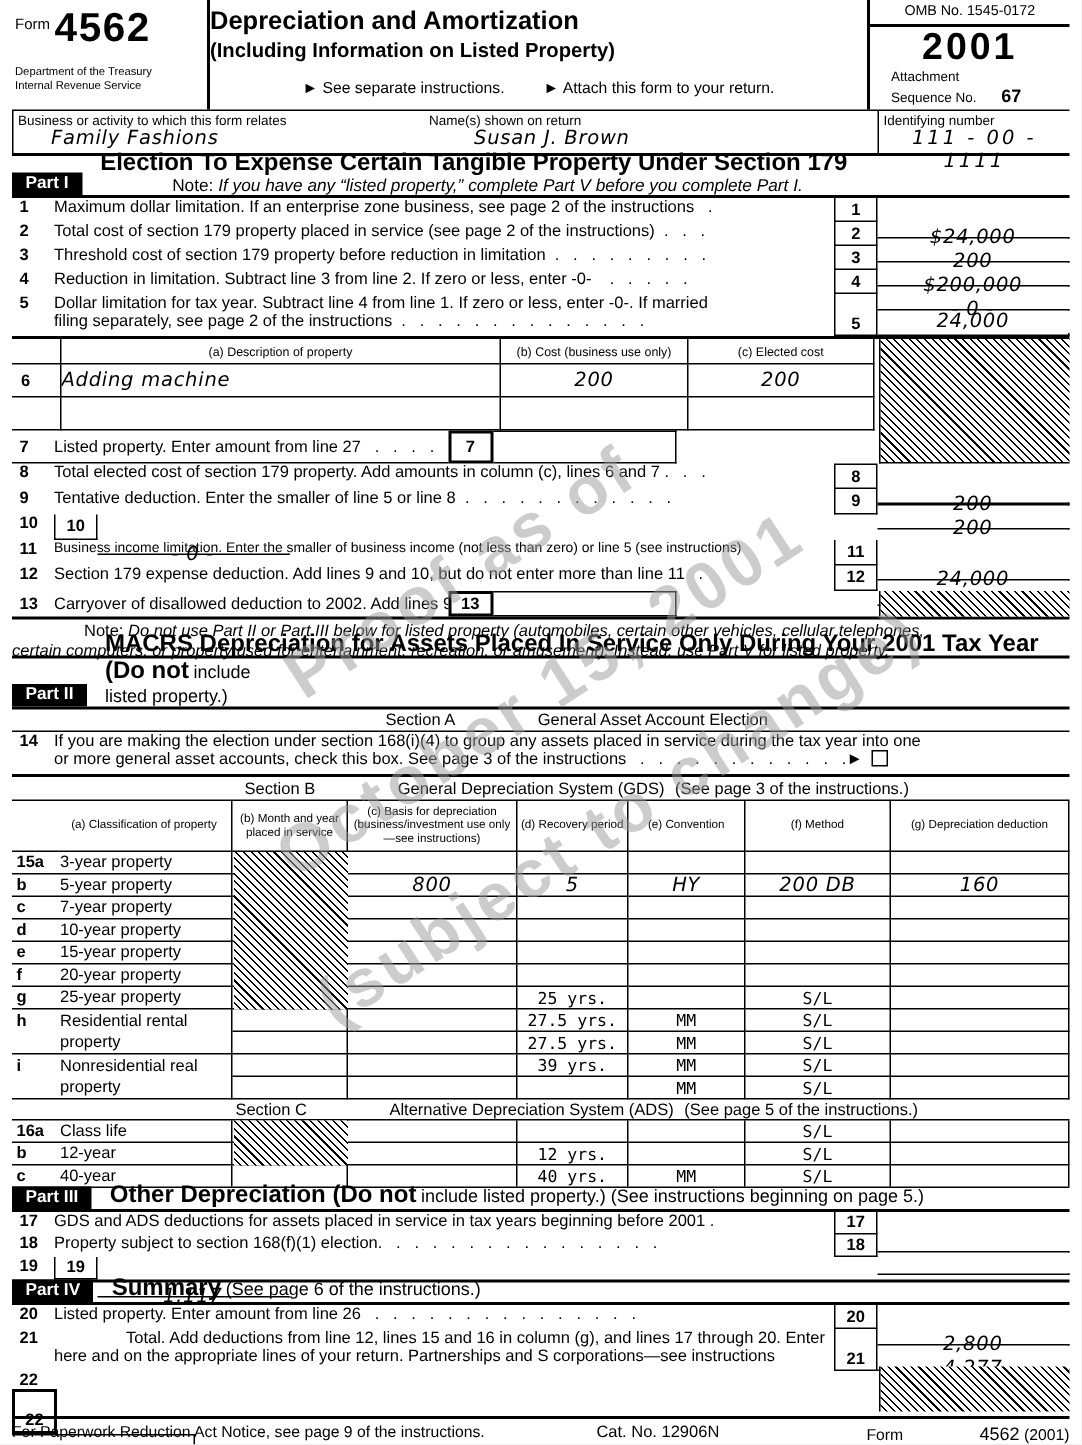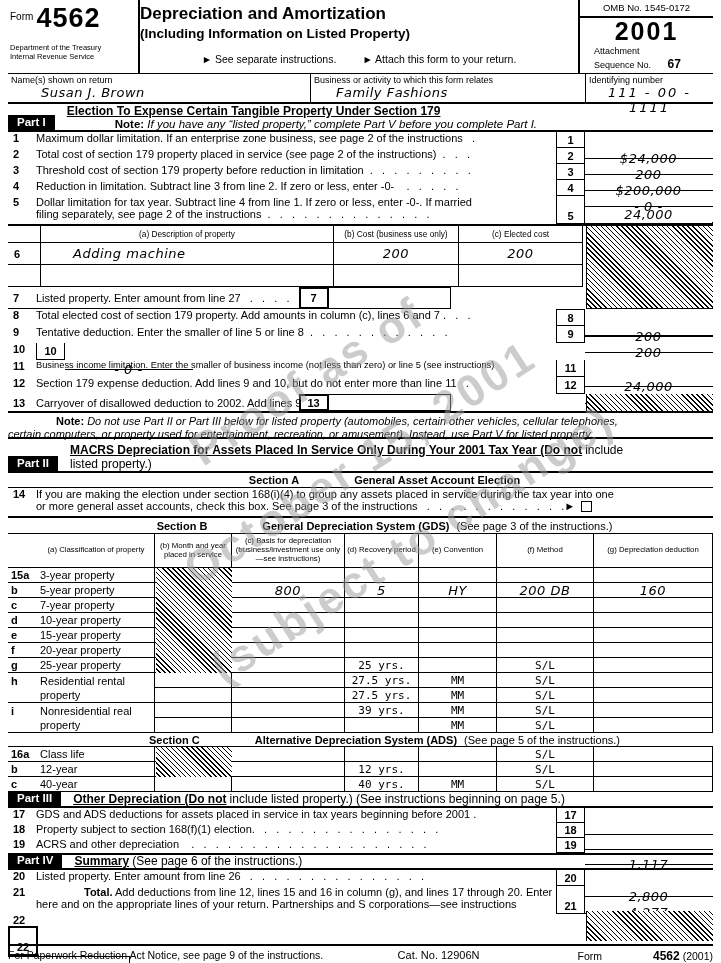--- a/index.html
+++ b/index.html
@@ -35,51 +35,51 @@
   .nr-1 { width:302px; } .nr-2 { width:275px; border-left:1px solid #000; }
   .nr-3 { flex:1; border-left:1px solid #000; }
   .minilabel { font-size:9px; }
   .fill { font-family:"DejaVu Sans",sans-serif; font-style:italic; font-size:13px; letter-spacing:.5px; }
   .pre  { font-family:"DejaVu Sans Mono",monospace; font-size:11px; }
 
   
   .band { display:flex; align-items:flex-end; padding-top:1px; }
   .plabel { background:#000; color:#fff; font-weight:bold; font-size:11.5px;
             padding:1px 9px 2px 9px; margin-right:12px; flex:none; }
-  .btitle { font-weight:bold; font-size:12px;text-decoration:underline; }
+  .btitle { font-weight:bold; font-size:16px; }
   .breg { font-weight:normal; font-size:12px; }
 
   
   .lnum { width:28px; padding-left:5px; font-weight:bold; flex:none; }
   .ltext { flex:1; overflow:hidden; white-space:pre; }
   .nbox { flex:none; width:29px; border-left:1px solid #000; border-right:1px solid #000;
           border-bottom:1px solid #000; font-weight:bold; text-align:center;
           display:flex; align-items:center; justify-content:center; }
   .abox { flex:none; width:128px; border-right:1px solid #000; border-bottom:1px solid #000;
           display:flex; align-items:center; justify-content:center;margin-top:26px; }
   .small { font-size:9.3px; }
 
   
   .t6c { border-left:1px solid #000; display:flex; align-items:center; justify-content:center;
          overflow:hidden; }
   .t6-no { width:32px; border-left:none; justify-content:flex-start; padding-left:6px; font-weight:bold;}
-  .t6-a { width:293px; justify-content:flex-start; padding-left:32px;}
+  .t6-a { width:293px; justify-content:flex-start; }
   .t6-b { width:125px; } .t6-c { width:125px; border-right:1px solid #000;}
   .t6h .t6c { font-size:8.3px; font-weight:normal; justify-content:center; padding-left:0;}
   .spacer { flex:1; }
 
   .midbox { flex:none; width:30px; border:2px solid #000; font-weight:bold; text-align:center;
             display:flex; align-items:center; justify-content:center;}
   .entbox { flex:none; width:122px; border-top:1px solid #000; border-bottom:1px solid #000;
             border-right:1px solid #000; }
 
   
   .noteblk { padding-top:2px; font-size:11px; line-height:1.22; }
   .it { font-style:italic; }
-  .bold { font-weight:bold;padding-left:48px; }
+  .bold { font-weight:normal;padding-left:48px; }
 
   
   .gcell { border-right:1px solid #000; border-bottom:1px solid #000; overflow:hidden;
            display:flex; align-items:center; justify-content:center; }
   .g-no { width:30px; border-right:none; justify-content:flex-start; padding-left:3px; font-weight:bold;}
   .g-la { width:117px; justify-content:flex-start; padding-left:2px; }
   .g-b { width:77px; } .g-c { width:113px; } .g-d { width:74px; }
   .g-e { width:78px; } .g-f { width:97px; } .g-g { width:119px; }
   .ghead .gcell { font-size:7.8px; line-height:1.15; text-align:center; padding:1px; }
   .ghead .g-no { border-right:none; }
@@ -127,27 +127,27 @@
       <div class="year">2001</div>
       <div class="attach">
         <div>Attachment</div>
         <div><span>Sequence No.</span>
              <span class="seqno">67</span></div>
       </div>
     </div>
   </div>
 
   <div class="namerow">
+    <div class="nr-c nr-2">
+      <div class="minilabel">Business or activity to which this form relates</div>
+      <div class="fill" style="padding-left:22px;">Family Fashions</div>
+    </div>
     <div class="nr-c nr-1">
       <div class="minilabel">Name(s) shown on return</div>
       <div class="fill" style="padding-left:30px;">Susan J. Brown</div>
-    </div>
-    <div class="nr-c nr-2">
-      <div class="minilabel">Business or activity to which this form relates</div>
-      <div class="fill" style="padding-left:22px;">Family Fashions</div>
     </div>
     <div class="nr-c nr-3">
       <div class="minilabel">Identifying number</div>
       <div class="fill" style="text-align:center;letter-spacing:2px;">111 - 00 - 1111</div>
     </div>
   </div>
 
   <div class="band bb2" style="height:28px;">
     <span class="plabel">Part I</span>
     <div>
@@ -466,21 +466,20 @@
     <span class="abox fill"></span>
   </div>
   <div class="r" style="height:15px;">
     <span class="lnum">18</span>
     <span class="ltext">Property subject to section 168(f)(1) election.   .   .   .   .   .   .   .   .   .   .   .   .   .   .   .</span>
     <span class="nbox">18</span>
     <span class="abox fill"></span>
   </div>
   <div class="r" style="height:15px;">
     <span class="lnum">19</span>
-    <span class="ltext">ACRS and other depreciation    .   .   .   .   .   .   .   .   .   .   .   .   .   .   .   .   .   .   .   .</span>
     <span class="nbox">19</span>
     <span class="abox fill">1,117</span>
   </div>
 
   <div class="band bt2 bb2" style="height:17px;">
     <span class="plabel">Part IV</span>
     <div><span class="btitle">Summary</span>
       <span class="breg">(See page 6 of the instructions.)</span></div>
   </div>
 

